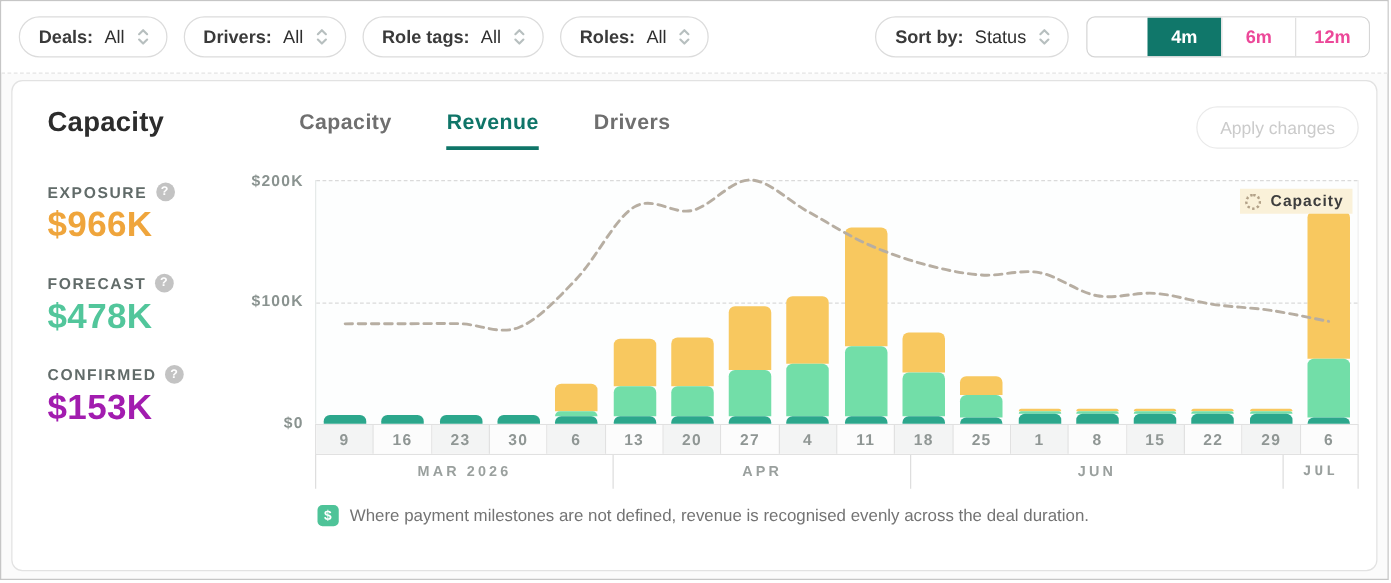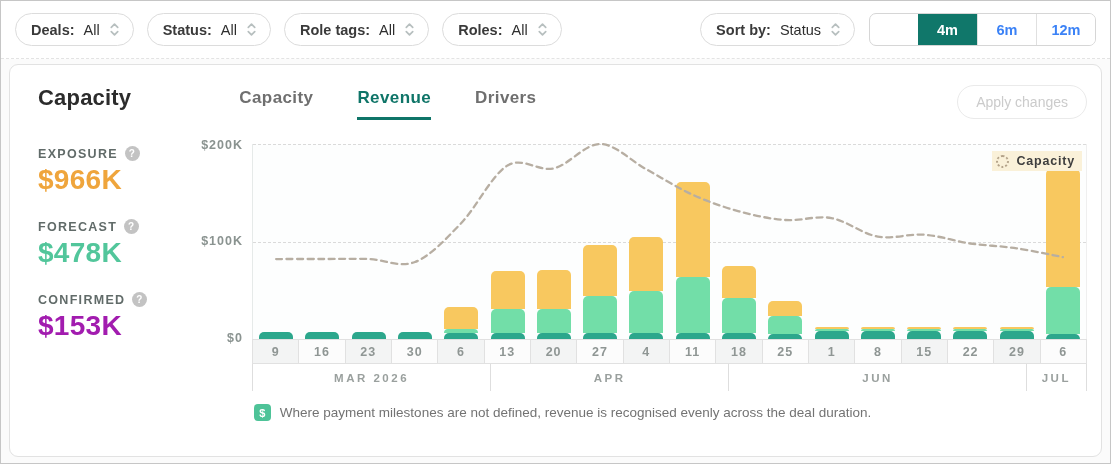--- a/index.html
+++ b/index.html
@@ -12,21 +12,21 @@
             padding:0 14px; border-bottom:1px dashed #e3e3e3; }
   .filters { display:flex; gap:13px; }
   .pill { display:inline-flex; align-items:center; gap:9px; height:33px; padding:0 13px 0 15px;
           border:1px solid #dcdcdc; border-radius:17px; background:#fff; font-size:14.5px; color:#2e2e2e; cursor:pointer; }
   .pill .lbl { font-weight:bold; color:#3a3a3a; }
   .pill .val { color:#2e2e2e; }
   .chev { display:inline-flex; }
   .right-controls { display:flex; align-items:center; gap:14px; }
   .range-group { display:flex; height:33px; border:1px solid #d6d6d6; border-radius:7px; overflow:hidden; background:#fff; }
   .range-btn { width:59px; display:flex; align-items:center; justify-content:center; font-size:14.5px;
-               font-weight:bold; color:#3b82f6; background:#fff; border:none; border-left:1px solid #e0e0e0;
+               font-weight:bold; color:#ec4899; background:#fff; border:none; border-left:1px solid #e0e0e0;
                cursor:pointer; font-family:inherit; }
   .range-btn:first-child { border-left:none; }
   .range-btn.active { background:#10776A; color:#fff;margin-left:48px; }
 
   
   .card { margin:5px 8px 8px 8px; height:393px; background:#fff; border:1px solid #e2e2e2; border-radius:9px;
           padding:20px 14px 0 28px; }
   .card-header { display:flex; align-items:flex-start; }
   .title { font-size:22px; font-weight:bold; color:#2c2c2c; letter-spacing:.2px; }
   .tabs { margin-left:108px; display:flex; gap:44px; padding-top:3px; }
@@ -90,21 +90,21 @@
       <div class="pill">
         <span class="lbl">Deals:</span>
           <span class="val">All</span>
         <span class="chev">
             <svg width="11" height="15" viewBox="0 0 10 14">
               <path d="M2 5 L5 2 L8 5 M2 9 L5 12 L8 9" fill="none" stroke="#b7bfbf" stroke-width="1.6" stroke-linecap="round" stroke-linejoin="round"></path>
             </svg>
           </span>
       </div>
       <div class="pill">
-        <span class="lbl">Status:</span>
+        <span class="lbl">Drivers:</span>
           <span class="val">All</span>
         <span class="chev">
             <svg width="11" height="15" viewBox="0 0 10 14">
               <path d="M2 5 L5 2 L8 5 M2 9 L5 12 L8 9" fill="none" stroke="#b7bfbf" stroke-width="1.6" stroke-linecap="round" stroke-linejoin="round"></path>
             </svg>
           </span>
       </div>
       <div class="pill">
         <span class="lbl">Role tags:</span>
           <span class="val">All</span>
@@ -335,21 +335,21 @@
             <div class="x-date">8</div>
             <div class="x-date alt">15</div>
             <div class="x-date">22</div>
             <div class="x-date alt">29</div>
             <div class="x-date">6</div>
           </div>
         <div class="x-months">
             <div class="x-month" style="flex-grow: 4;">MAR 2026</div>
             <div class="x-month" style="flex-grow: 4;">APR</div>
             <div class="x-month" style="flex-grow: 5;">JUN</div>
-            <div class="x-month" style="flex-grow: 1;">JUL</div>
+            <div class="x-month" style="flex-grow: 1; font-family: Liberation Mono, monospace;">JUL</div>
           </div>
       </div>
     </div>
 
     <div class="footnote">
       <span class="dollar-badge">$</span>
       <span class="footnote-text">Where payment milestones are not defined, revenue is recognised evenly across the deal duration.</span>
     </div>
   </div>
 </div>

